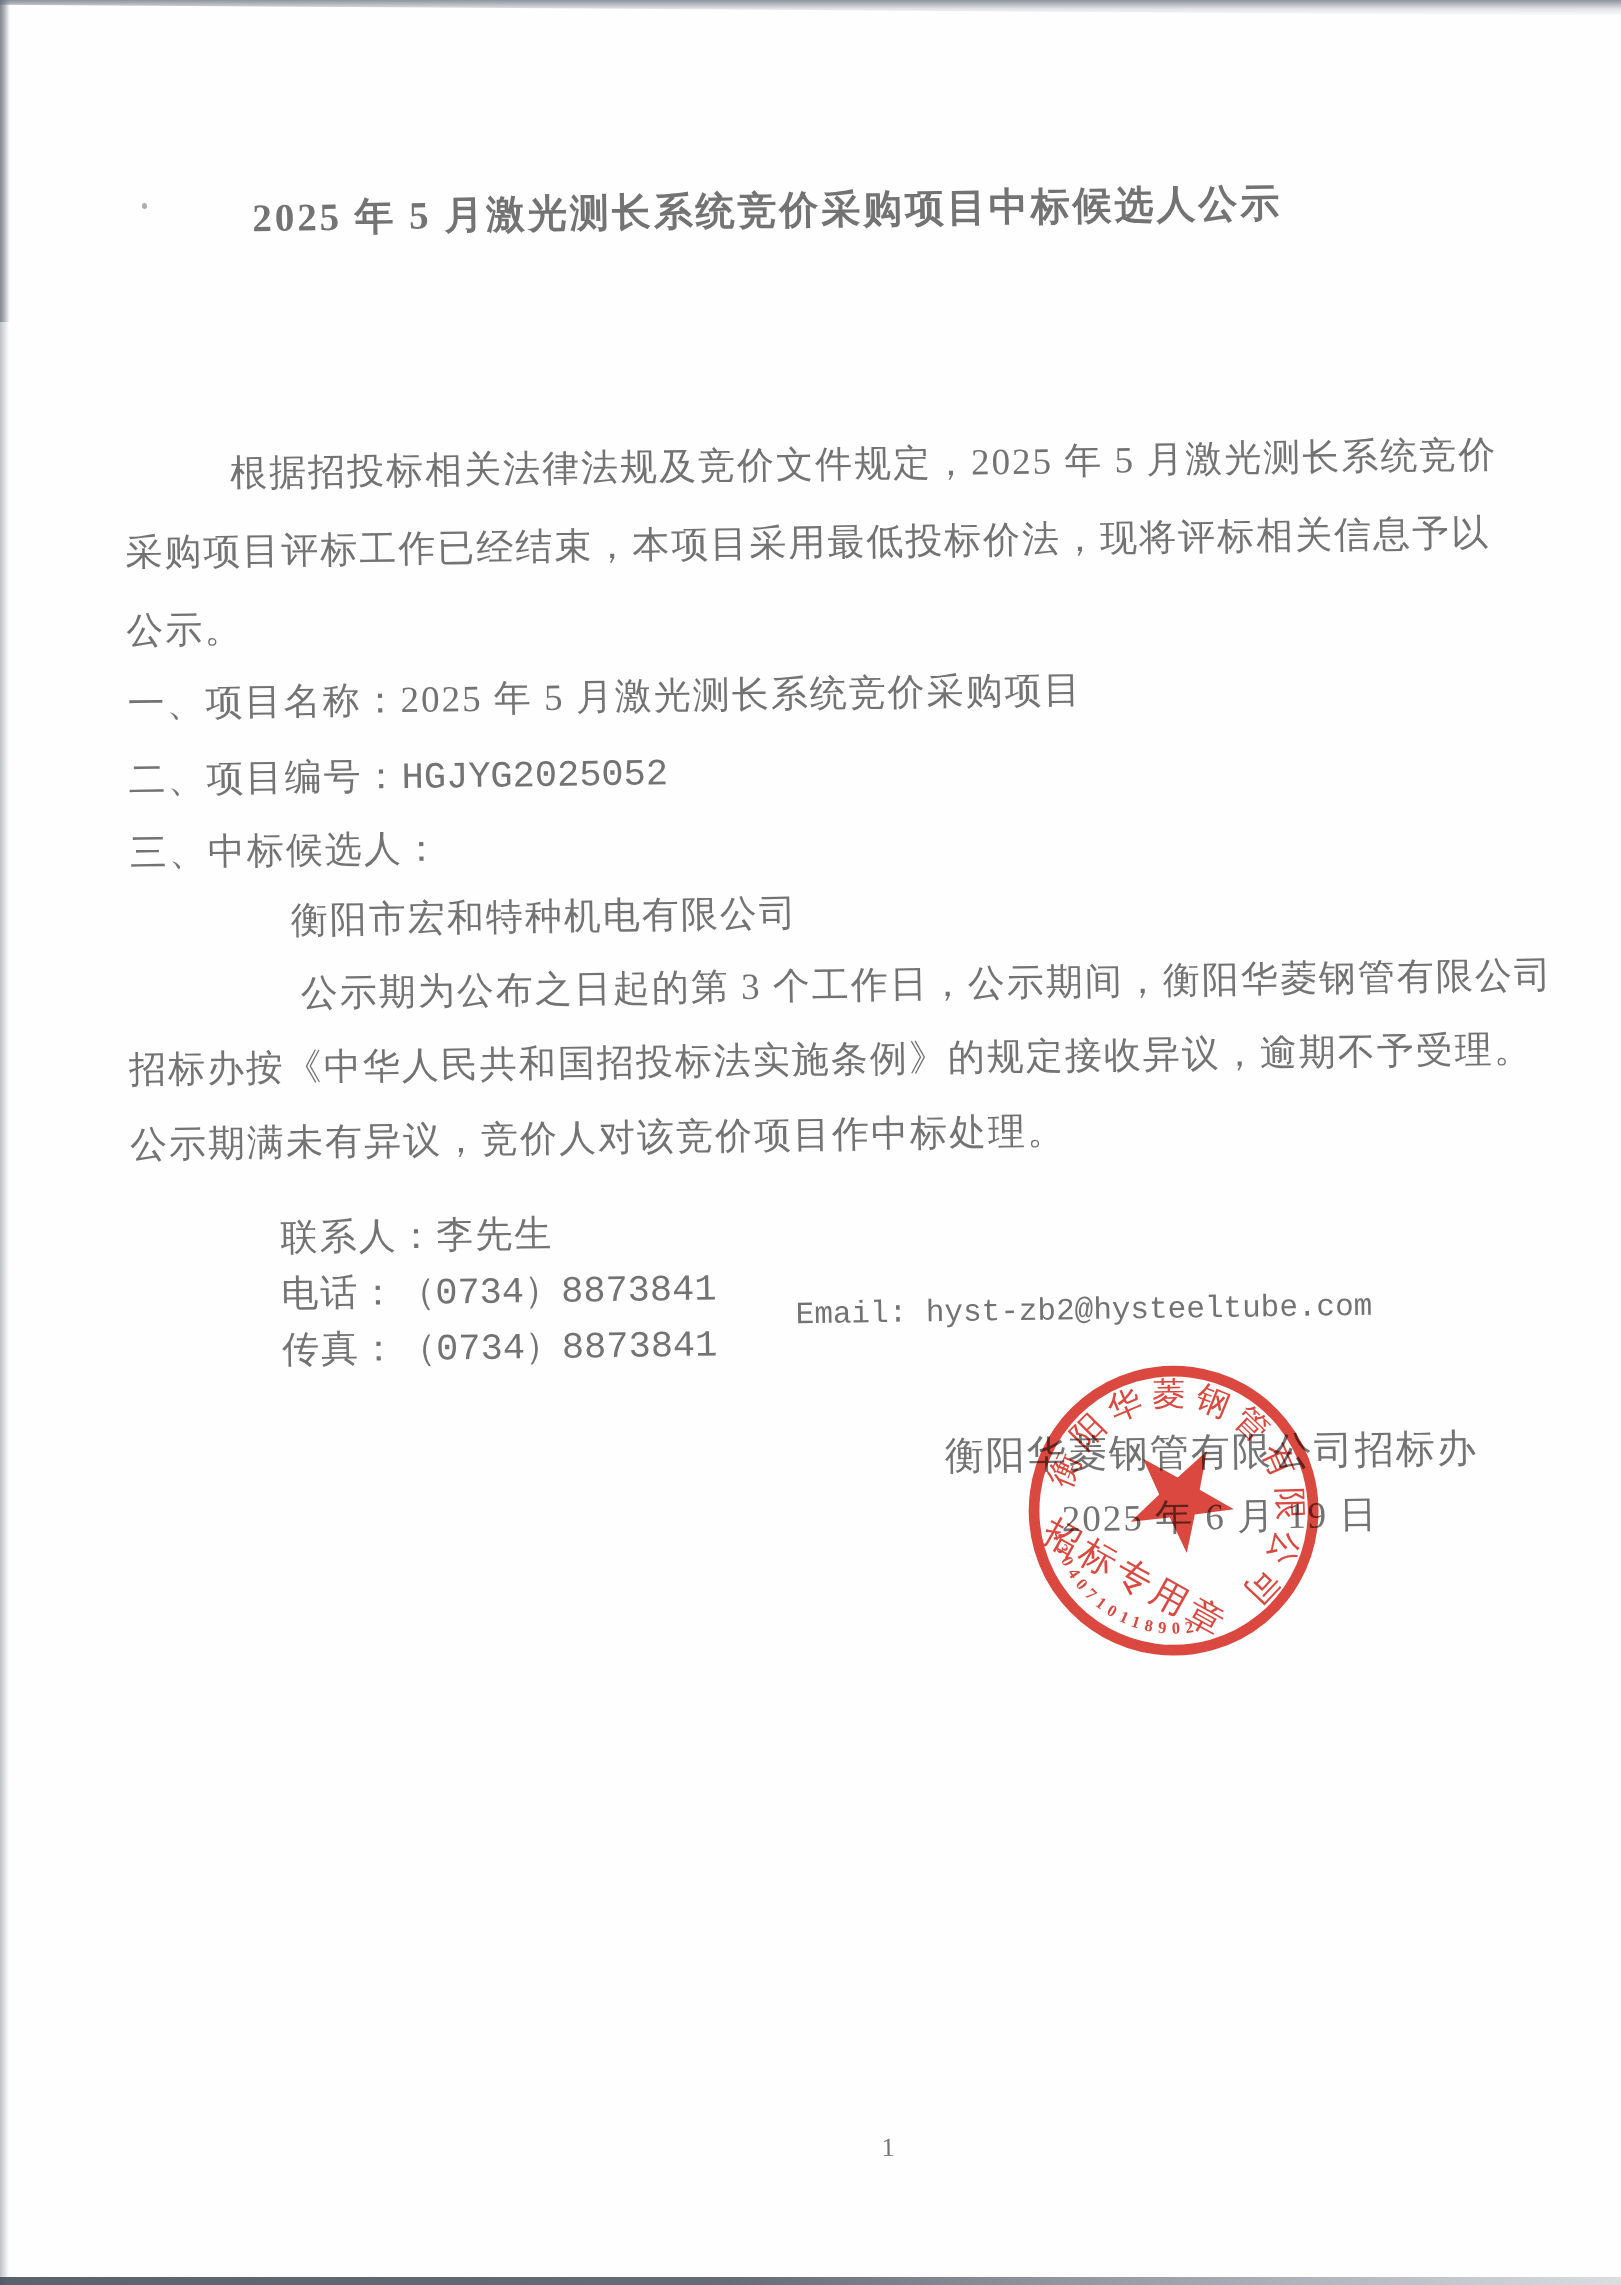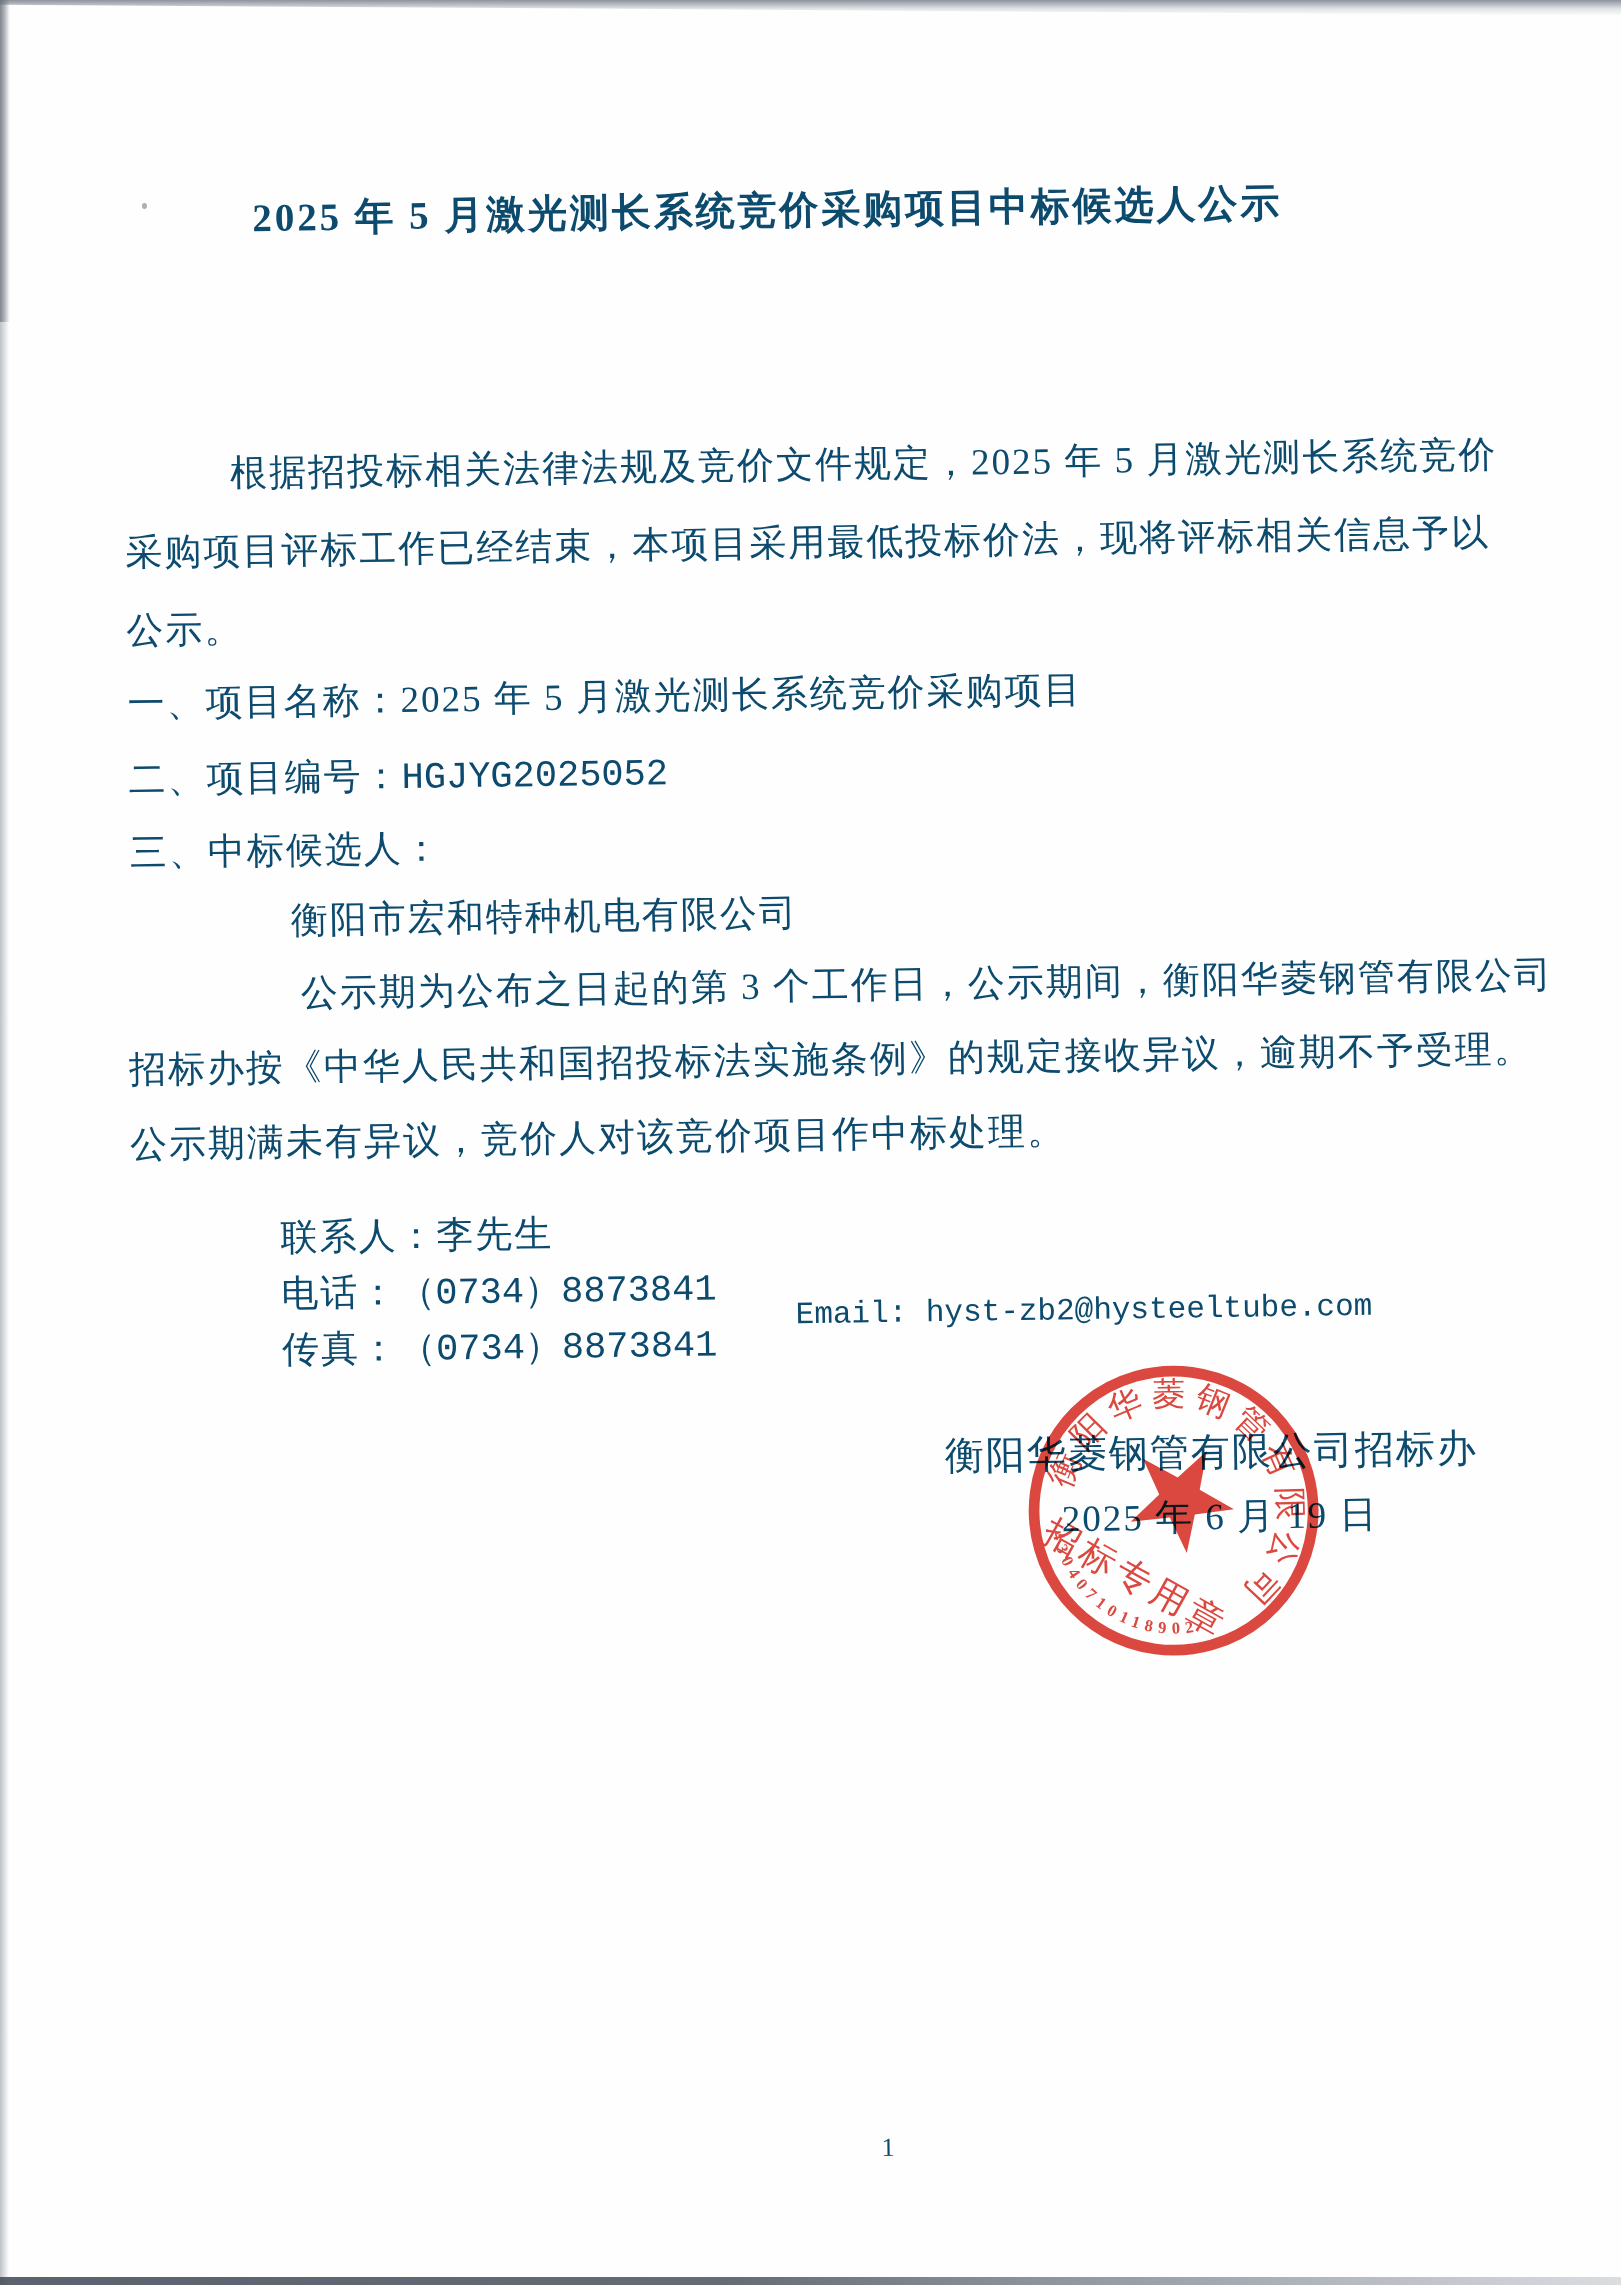--- a/index.html
+++ b/index.html
@@ -1,17 +1,17 @@
 <!DOCTYPE html>
 <html><head>
 <meta charset="utf-8">
 <style>
   html,body{margin:0;padding:0;background:#ffffff;}
   .page{position:relative;width:1622px;height:2286px;background:#fefefe;overflow:hidden;
-        font-family:"Liberation Serif","DejaVu Serif",serif;color:#0c4a6e;}
+        font-family:"Liberation Serif","DejaVu Serif",serif;color:#737373;}
   .tilt{position:absolute;inset:0;transform:rotate(-0.85deg);transform-origin:137px 1073px;}
   .title{position:absolute;top:193px;left:-31px;width:1622px;margin:0;text-align:center;
          font-size:39px;font-weight:700;letter-spacing:2.9px;white-space:pre;}
   .line{position:absolute;margin:0;font-size:37px;letter-spacing:2px;white-space:pre;}
   .mono{font-family:"Liberation Mono",monospace;letter-spacing:0;}
   .email-line{position:absolute;margin:0;font-family:"Liberation Mono",monospace;
               font-size:31px;letter-spacing:0;white-space:pre;}
   .sig{position:absolute;margin:0;white-space:pre;}
   .page-number{position:absolute;top:2118px;left:833px;width:78px;text-align:center;
                font-size:26px;}

